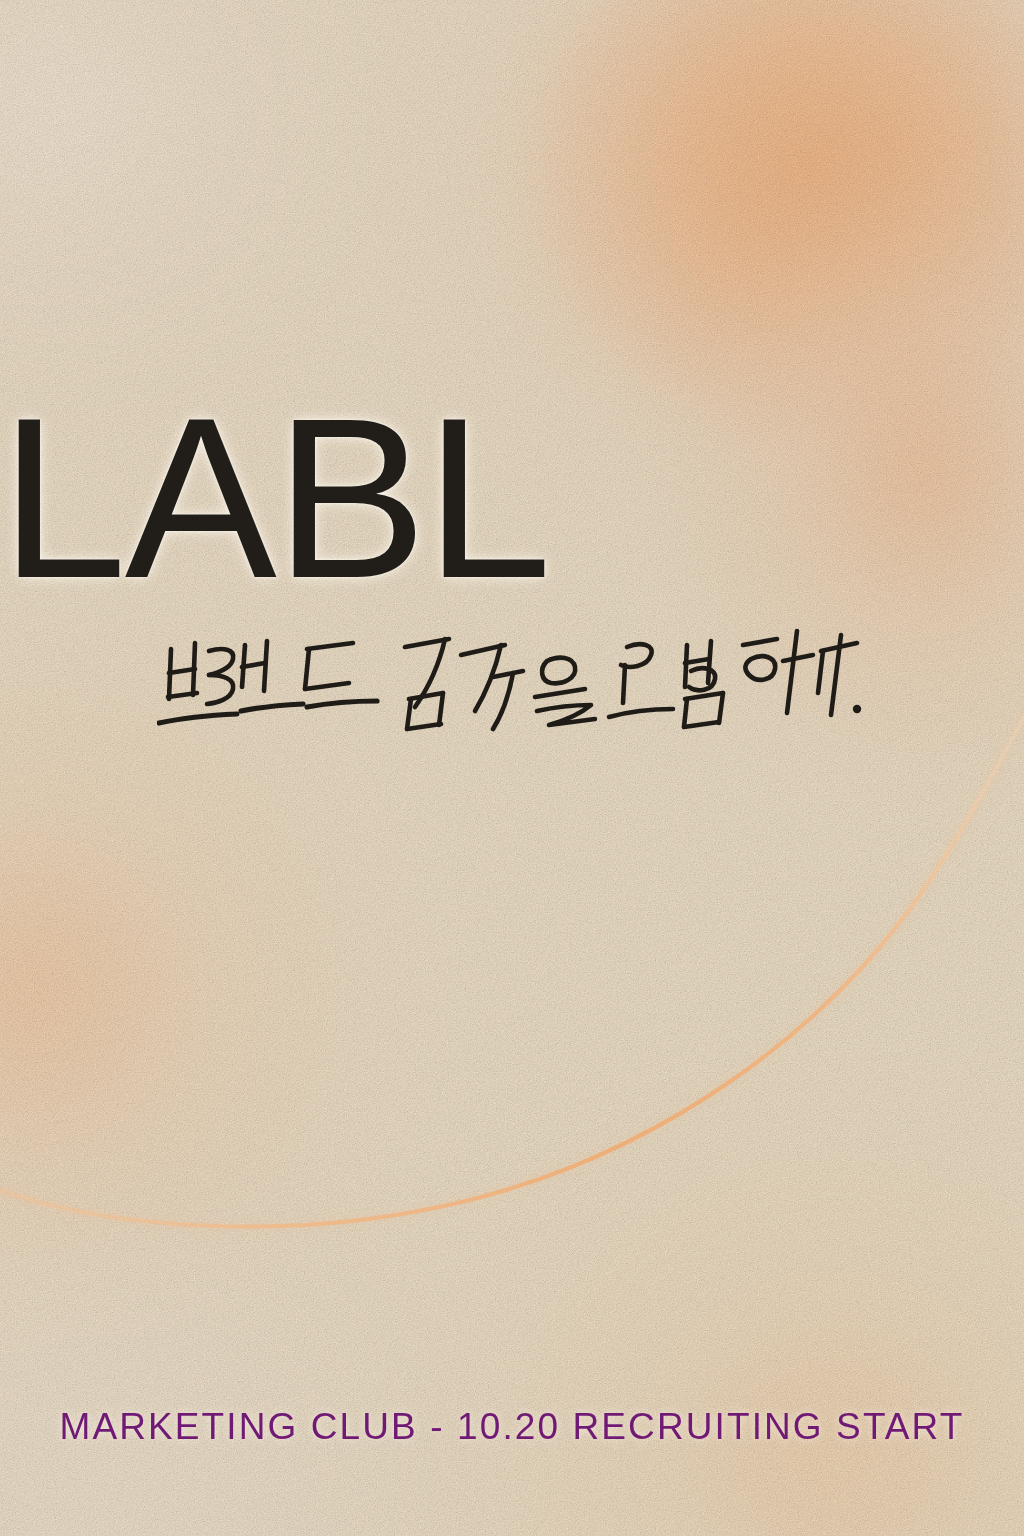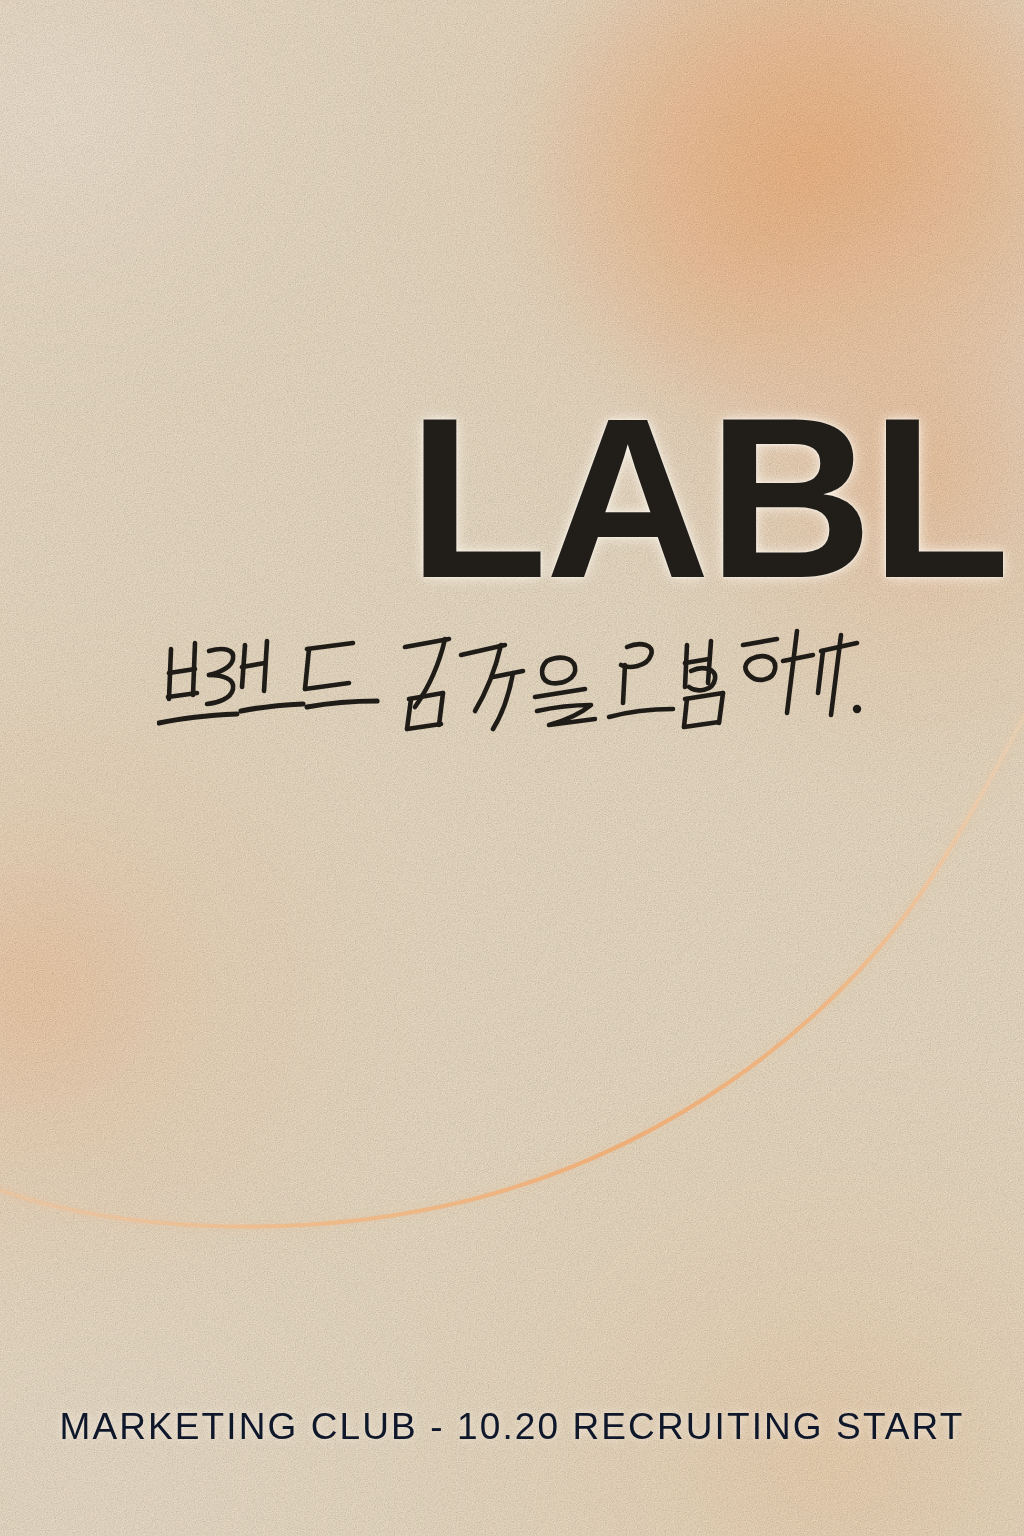--- a/index.html
+++ b/index.html
@@ -128,25 +128,25 @@
 
   
   .content {
     position: absolute;
     inset: 0;
   }
 
   .wordmark {
     position: absolute;
     left: 0;
-    right: 16px;
+    right: 4px;
     top: 384px;
-    text-align: right;
+    text-align: left;
     font-family: "Liberation Sans", sans-serif;
-    font-weight: 700;
+    font-weight: 400;
     font-size: 228px;
     line-height: 1;
     letter-spacing: -2px;
     color: #211e1a;
     text-shadow: 0 0 14px rgba(255, 250, 242, 0.85),
                  0 0 3px rgba(255, 252, 246, 0.9);
   }
 
   .korean-line {
     position: absolute;
@@ -180,21 +180,21 @@
   .footer {
     position: absolute;
     left: 0;
     right: 0;
     bottom: 88px;
     text-align: center;
     font-family: "Liberation Sans", sans-serif;
     font-weight: 400;
     font-size: 37px;
     letter-spacing: 2.1px;
-    color: #0f172a;
+    color: #701a75;
     text-transform: uppercase;
     white-space: nowrap;
     text-shadow: 0 0 8px rgba(255, 250, 242, 0.75);
   }
 </style>
 </head>
 <body>
 
 <div class="poster">
 

